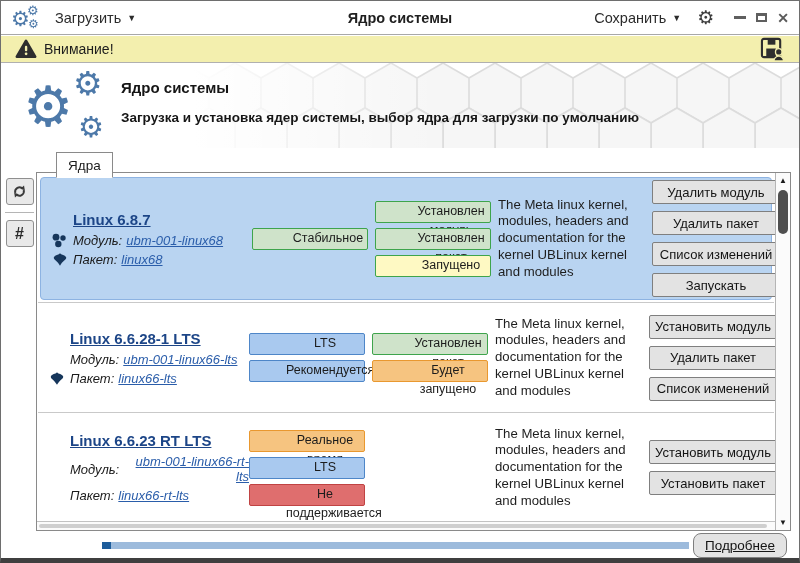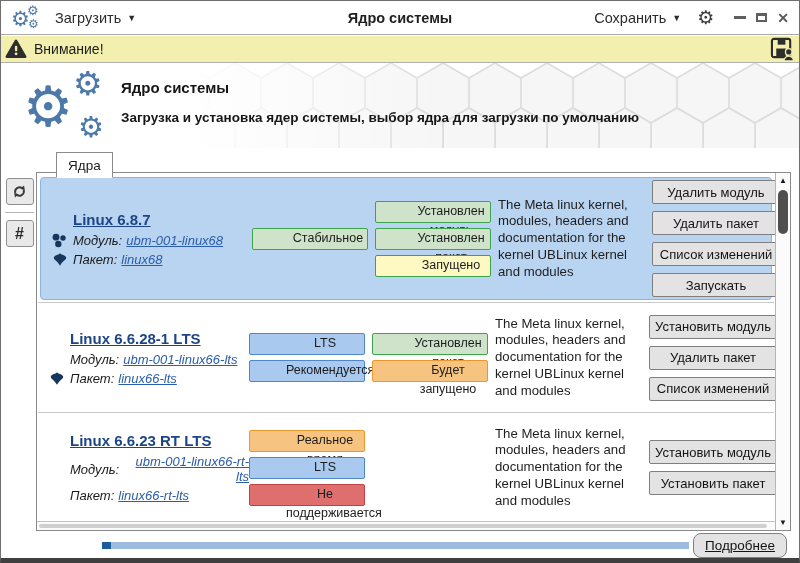--- a/index.html
+++ b/index.html
@@ -23,21 +23,21 @@
     font-size:14.5px; font-weight:600; color:#1f1f1f; }
   .tb-right { margin-left:auto; display:flex; align-items:center; gap:16px; }
   .gearbtn { font-size:19px; color:#3c3c3c; line-height:1; cursor:default; }
   .winctl { display:flex; align-items:center; gap:10px; margin-left:4px; }
   .wmin { width:12px; height:3px; background:#5f5f5f; }
   .wmax { width:11px; height:9px; border:2px solid #5f5f5f; border-top-width:3px; }
   .wclose { font-size:14px; font-weight:bold; color:#5a5a5a; line-height:1; }
 
   
   .warnbar { position:absolute; left:0; right:0; top:35px; height:27px;
-    background:#f3efae; border-bottom:1px solid #b0b0b0; display:flex; align-items:center; padding:0 4px; }
+    background:#f3efae; border-bottom:1px solid #b0b0b0; display:flex; align-items:center; padding:0 14px; }
   .warntext { font-size:14px; color:#1d1d1d; margin-left:7px; }
   .warn-save { margin-left:auto; }
 
   
   .header { position:absolute; left:0; right:0; top:62px; height:85px; background:#fff; overflow:hidden; }
   .hexbg { position:absolute; left:0; top:0; }
   .hgears { position:absolute; left:22px; top:4px; width:96px; height:80px; }
   .hgears span { position:absolute; line-height:1; color:#4d79a9; display:block; }
   .hg1 { font-size:56px; left:0; top:12px; }
   .hg2 { font-size:33px; left:50px; top:0; }

